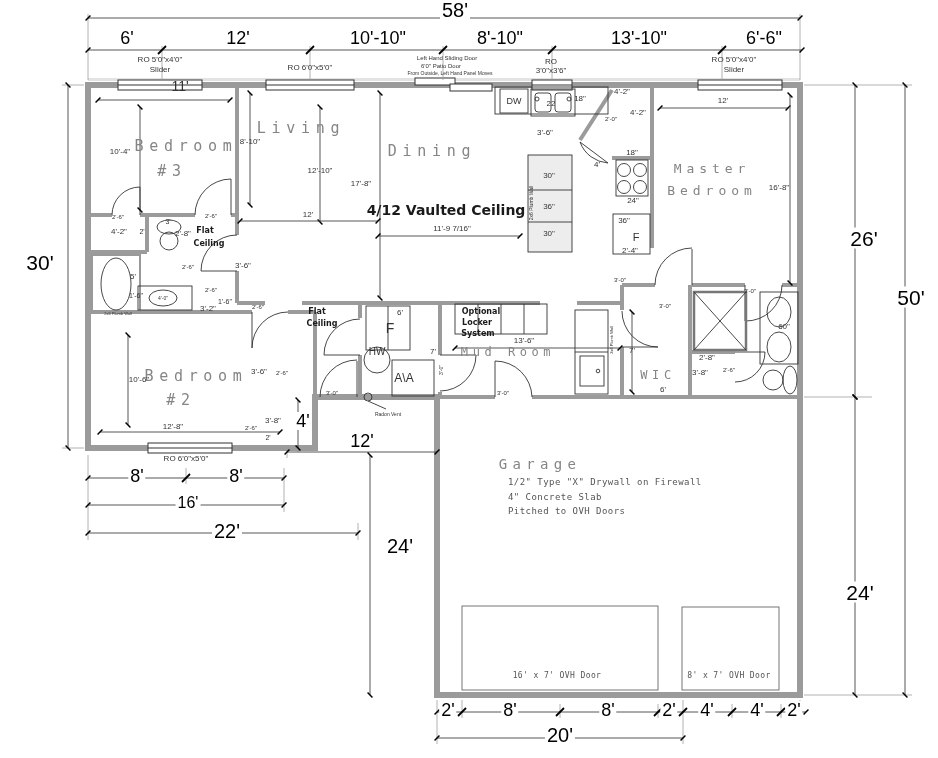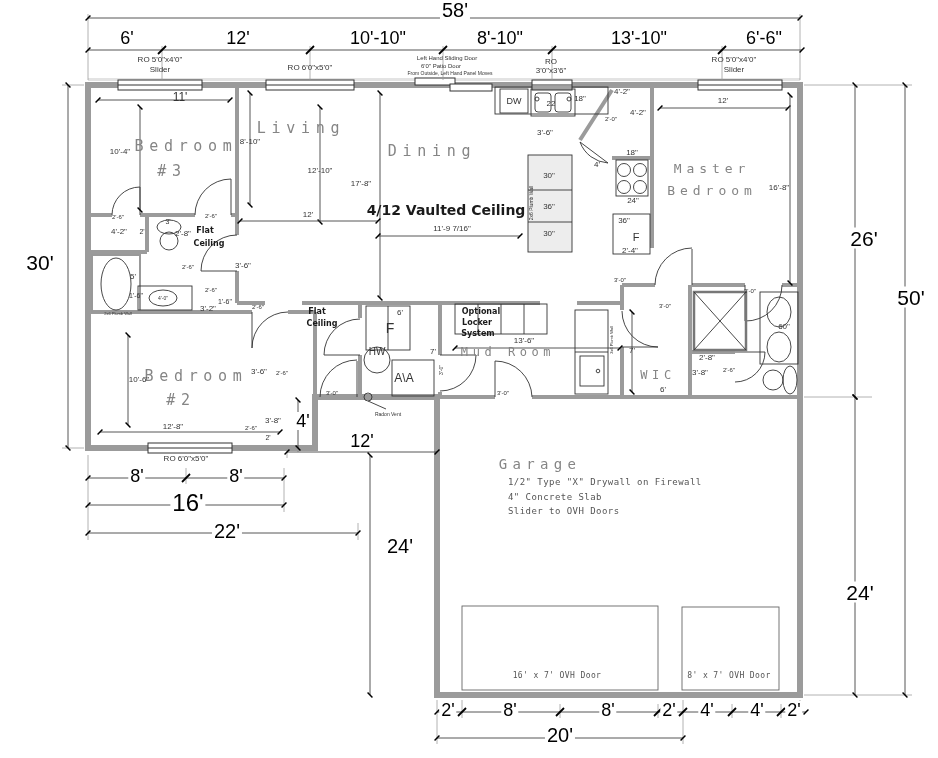--- a/index.html
+++ b/index.html
@@ -242,21 +242,21 @@
       <div class="lbl big" style="left: 764px; top: 38px; font-size: 18px; transform: translate(-50%, -50%);">6'-6"</div>
       <div class="lbl big" style="left: 40px; top: 262px; font-size: 21px; transform: translate(-50%, -50%);">30'</div>
       <div class="lbl big" style="left: 864px; top: 238px; font-size: 21px; transform: translate(-50%, -50%);">26'</div>
       <div class="lbl big" style="left: 911px; top: 297px; font-size: 21px; transform: translate(-50%, -50%);">50'</div>
       <div class="lbl big" style="left: 860px; top: 592px; font-size: 21px; transform: translate(-50%, -50%);">24'</div>
       <div class="lbl big" style="left: 303px; top: 421px; font-size: 18px; transform: translate(-50%, -50%);">4'</div>
       <div class="lbl big" style="left: 362px; top: 441px; font-size: 18px; transform: translate(-50%, -50%);">12'</div>
       <div class="lbl big" style="left: 400px; top: 546px; font-size: 20px; transform: translate(-50%, -50%);">24'</div>
       <div class="lbl big" style="left: 137px; top: 476px; font-size: 18px; transform: translate(-50%, -50%);">8'</div>
       <div class="lbl big" style="left: 236px; top: 476px; font-size: 18px; transform: translate(-50%, -50%);">8'</div>
-      <div class="lbl big" style="left: 188px; top: 503px; font-size: 24px; transform: translate(-50%, -50%); text-align: center;">16'</div>
+      <div class="lbl big" style="left: 188px; top: 503px; font-size: 16px; transform: translate(-50%, -50%); text-align: center;">16'</div>
       <div class="lbl big" style="left: 227px; top: 531px; font-size: 20px; transform: translate(-50%, -50%);">22'</div>
       <div class="lbl big" style="left: 448px; top: 710px; font-size: 18px; transform: translate(-50%, -50%);">2'</div>
       <div class="lbl big" style="left: 510px; top: 710px; font-size: 18px; transform: translate(-50%, -50%);">8'</div>
       <div class="lbl big" style="left: 608px; top: 710px; font-size: 18px; transform: translate(-50%, -50%);">8'</div>
       <div class="lbl big" style="left: 669px; top: 710px; font-size: 18px; transform: translate(-50%, -50%);">2'</div>
       <div class="lbl big" style="left: 707px; top: 710px; font-size: 18px; transform: translate(-50%, -50%);">4'</div>
       <div class="lbl big" style="left: 757px; top: 710px; font-size: 18px; transform: translate(-50%, -50%);">4'</div>
       <div class="lbl big" style="left: 794px; top: 710px; font-size: 18px; transform: translate(-50%, -50%);">2'</div>
       <div class="lbl big" style="left: 560px; top: 735px; font-size: 20px; transform: translate(-50%, -50%);">20'</div>
       <div class="lbl room" style="left: 186px; top: 146px; font-size: 15px; transform: translate(-50%, -50%);">Bedroom</div>
@@ -265,35 +265,35 @@
       <div class="lbl room" style="left: 432px; top: 151px; font-size: 15px; transform: translate(-50%, -50%);">Dining</div>
       <div class="lbl room" style="left: 712px; top: 168px; font-size: 13px; transform: translate(-50%, -50%);">Master</div>
       <div class="lbl room" style="left: 712px; top: 190px; font-size: 13px; transform: translate(-50%, -50%);">Bedroom</div>
       <div class="lbl room" style="left: 196px; top: 376px; font-size: 15px; transform: translate(-50%, -50%);">Bedroom</div>
       <div class="lbl room" style="left: 181px; top: 400px; font-size: 15px; transform: translate(-50%, -50%);">#2</div>
       <div class="lbl room" style="left: 508px; top: 352px; font-size: 12px; transform: translate(-50%, -50%);">Mud Room</div>
       <div class="lbl room" style="left: 658px; top: 375px; font-size: 12px; transform: translate(-50%, -50%);">WIC</div>
       <div class="lbl room" style="left: 540px; top: 464px; font-size: 14px; transform: translate(-50%, -50%);">Garage</div>
       <div class="lbl note" style="left: 508px; top: 482px; font-size: 9px; transform: translate(0px, -50%);">1/2" Type "X" Drywall on Firewall</div>
       <div class="lbl note" style="left: 508px; top: 497px; font-size: 9px; transform: translate(0px, -50%);">4" Concrete Slab</div>
-      <div class="lbl note" style="left: 508px; top: 511px; font-size: 9px; transform: translate(0px, -50%);">Slider to OVH Doors</div>
+      <div class="lbl note" style="left: 508px; top: 511px; font-size: 9px; transform: translate(0px, -50%);">Pitched to OVH Doors</div>
       <div class="lbl noteC" style="left: 557px; top: 676px; font-size: 8px; transform: translate(-50%, -50%);">16' x 7' OVH Door</div>
       <div class="lbl noteC" style="left: 729px; top: 676px; font-size: 8px; transform: translate(-50%, -50%);">8' x 7' OVH Door</div>
       <div class="lbl tiny" style="left: 160px; top: 60px; font-size: 8px; transform: translate(-50%, -50%);">RO 5'0"x4'0"</div>
       <div class="lbl tiny" style="left: 160px; top: 70px; font-size: 8px; transform: translate(-50%, -50%);">Slider</div>
       <div class="lbl tiny" style="left: 310px; top: 68px; font-size: 8px; transform: translate(-50%, -50%);">RO 6'0"x5'0"</div>
       <div class="lbl tiny" style="left: 447px; top: 58px; font-size: 6px; transform: translate(-50%, -50%);">Left Hand Sliding Door</div>
       <div class="lbl tiny" style="left: 441px; top: 66px; font-size: 6px; transform: translate(-50%, -50%);">6'0" Patio Door</div>
       <div class="lbl tiny" style="left: 450px; top: 73px; font-size: 5px; transform: translate(-50%, -50%);">From Outside, Left Hand Panel Moves</div>
       <div class="lbl tiny" style="left: 551px; top: 62px; font-size: 8px; transform: translate(-50%, -50%); text-align: right;">RO</div>
       <div class="lbl tiny" style="left: 551px; top: 71px; font-size: 8px; transform: translate(-50%, -50%);">3'0"x3'6"</div>
       <div class="lbl tiny" style="left: 734px; top: 60px; font-size: 8px; transform: translate(-50%, -50%);">RO 5'0"x4'0"</div>
       <div class="lbl tiny" style="left: 734px; top: 70px; font-size: 8px; transform: translate(-50%, -50%);">Slider</div>
       <div class="lbl tiny" style="left: 186px; top: 459px; font-size: 8px; transform: translate(-50%, -50%);">RO 6'0"x5'0"</div>
-      <div class="lbl tiny" style="left: 180px; top: 97px; font-size: 12px; transform: translate(-50%, -50%);">11'</div>
+      <div class="lbl tiny" style="left: 180px; top: 86px; font-size: 14px; transform: translate(-50%, -50%);">11'</div>
       <div class="lbl tiny" style="left: 120px; top: 152px; font-size: 8px; transform: translate(-50%, -50%);">10'-4"</div>
       <div class="lbl tiny" style="left: 250px; top: 142px; font-size: 8px; transform: translate(-50%, -50%);">8'-10"</div>
       <div class="lbl tiny" style="left: 320px; top: 171px; font-size: 8px; transform: translate(-50%, -50%);">12'-10"</div>
       <div class="lbl tiny" style="left: 361px; top: 184px; font-size: 8px; transform: translate(-50%, -50%);">17'-8"</div>
       <div class="lbl tiny" style="left: 308px; top: 215px; font-size: 8px; transform: translate(-50%, -50%);">12'</div>
       <div class="lbl bold" style="left: 446px; top: 210px; font-size: 14px; transform: translate(-50%, -50%);">4/12 Vaulted Ceiling</div>
       <div class="lbl tiny" style="left: 452px; top: 229px; font-size: 8px; transform: translate(-50%, -50%);">11'-9 7/16"</div>
       <div class="lbl tiny" style="left: 514px; top: 101px; font-size: 9px; transform: translate(-50%, -50%);">DW</div>
       <div class="lbl tiny" style="left: 551px; top: 104px; font-size: 8px; transform: translate(-50%, -50%);">22</div>
       <div class="lbl tiny" style="left: 580px; top: 99px; font-size: 8px; transform: translate(-50%, -50%);">18"</div>

